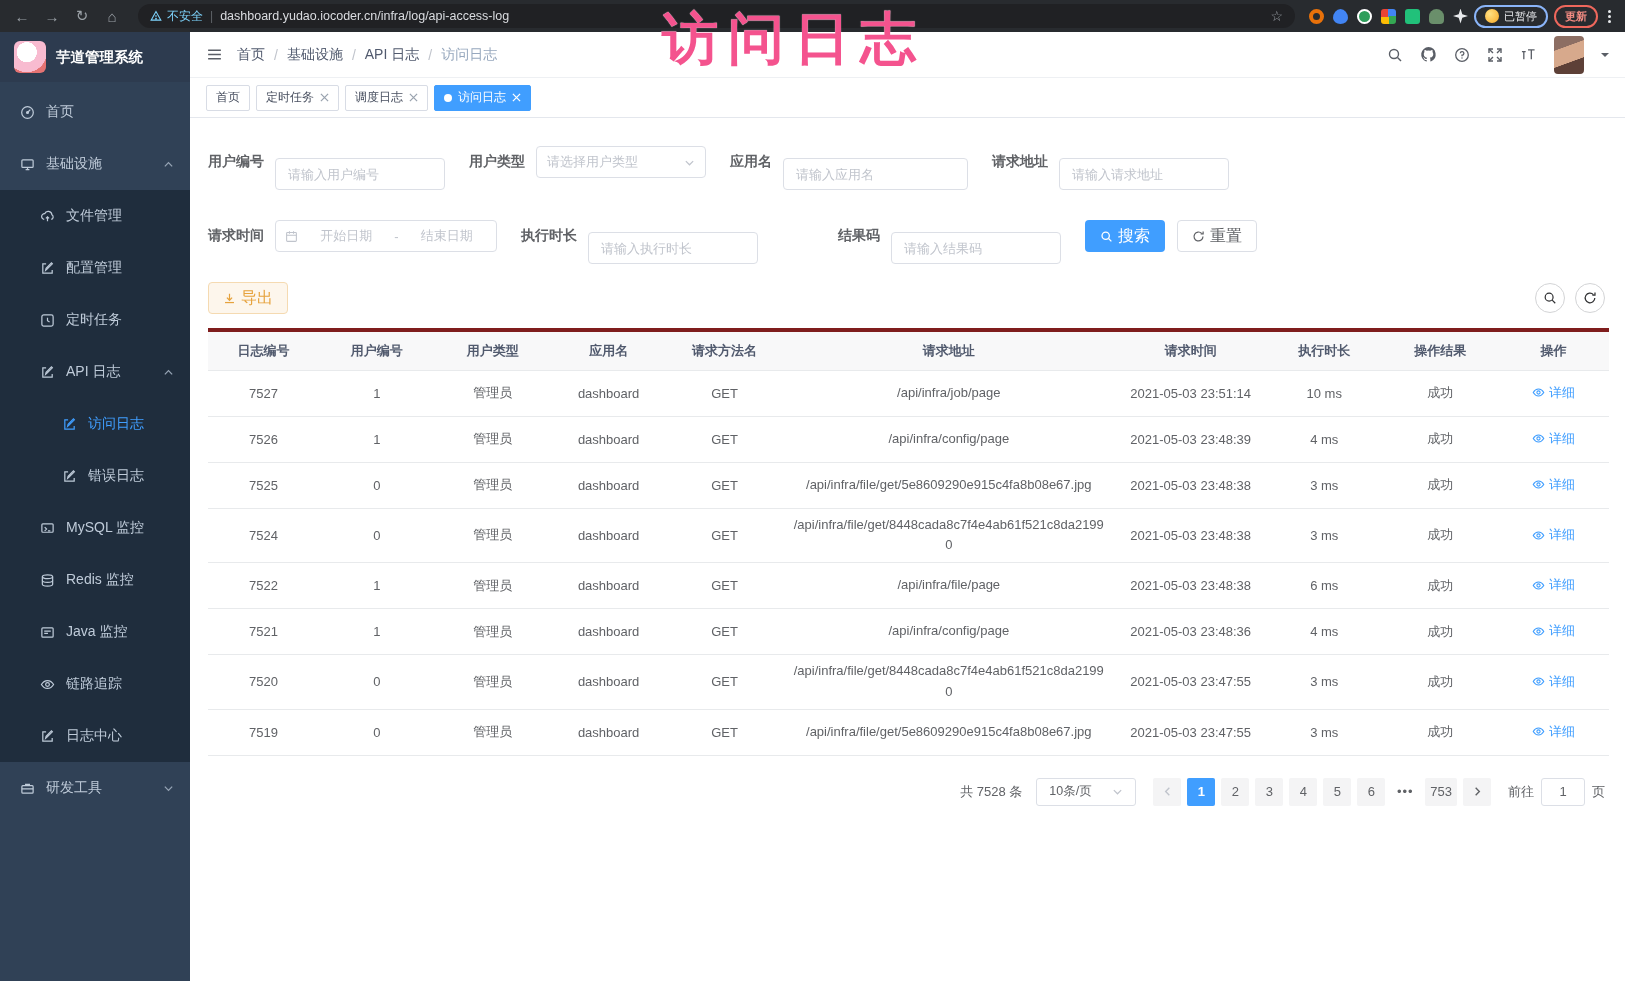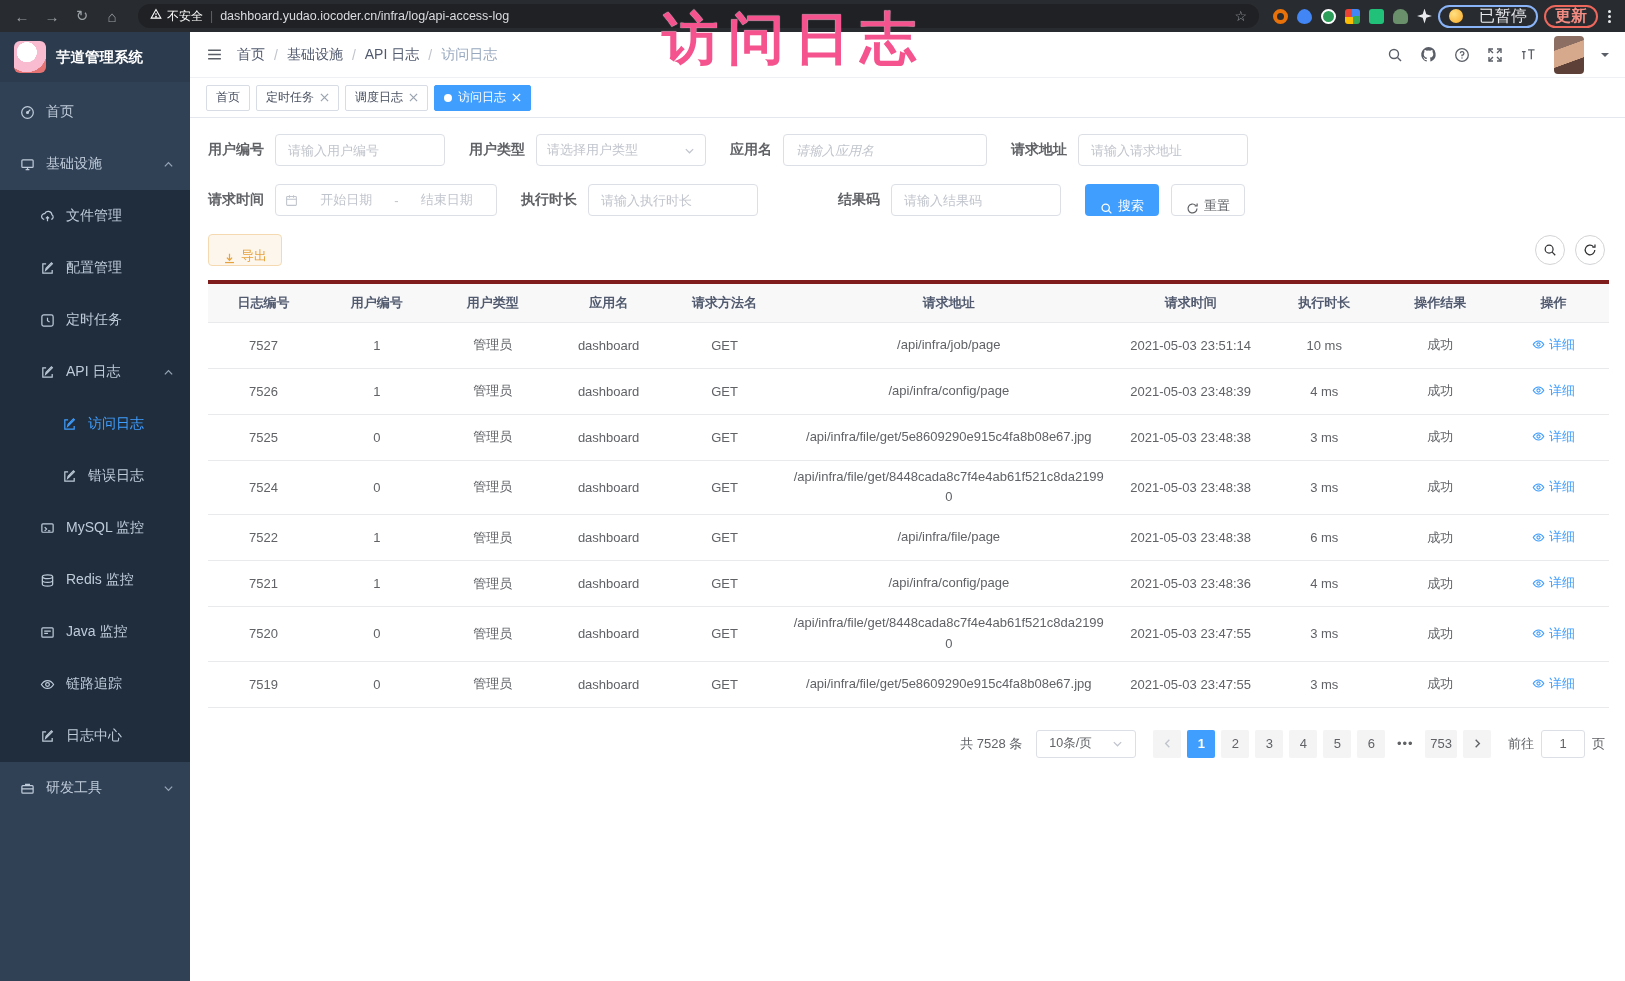--- a/index.html
+++ b/index.html
@@ -5,28 +5,28 @@
   * { margin:0; padding:0; box-sizing:border-box; }
   body { font-family:"Liberation Sans","DejaVu Sans",sans-serif; background:#fff; }
   .screen { width:1625px; height:981px; position:relative; overflow:hidden; background:#fff; }
 
   
   .browser-bar { height:32px; background:#282b2f; display:flex; align-items:center; padding:0 10px; gap:6px; }
   .nav-ic { width:24px; height:24px; display:flex; align-items:center; justify-content:center;
             color:#9aa0a6; font-size:15px; border-radius:50%; cursor:pointer; flex:none; }
   .addr { flex:1; height:24px; margin:0 8px; background:#202124; border-radius:12px;
           display:flex; align-items:center; padding:0 12px; gap:7px; min-width:0; }
-  .addr .warn { color:#ffffff; display:flex; gap:5px; font-size:12px; flex:none; }
+  .addr .warn { color:#7dd3fc; display:flex; align-items:center; gap:5px; font-size:12px; flex:none; }
   .addr .div { color:#5f6368; font-size:12px; flex:none; }
   .addr .url { color:#dadce0; font-size:12.5px; white-space:nowrap; overflow:hidden; flex:1; }
   .addr .star { color:#9aa0a6; font-size:14px; flex:none; cursor:pointer; }
   .ext-row { display:flex; align-items:center; gap:9px; flex:none; }
   .ext { width:15px; height:15px; border-radius:3px; cursor:pointer; flex:none; }
-  .pill { height:23px; border-radius:12px; display:flex; align-items:center; gap:16px; padding:0 9px;
-          font-size:16px; cursor:pointer; flex:none; }
+  .pill { height:23px; border-radius:12px; display:flex; align-items:center; gap:5px; padding:0 9px;
+          font-size:11px; cursor:pointer; flex:none; }
   .paused { border:2px solid #8ab4f8; color:#e8eaed; }
   .paused .emoji { width:14px; height:14px; border-radius:50%; background:radial-gradient(circle at 35% 35%,#ffe082,#f9a825); }
   .update { border:2px solid #ee675c; color:#f28b82; font-weight:bold; }
   .kebab { color:#e8eaed; display:flex; flex-direction:column; gap:2px; padding:0 4px; cursor:pointer; }
   .kebab i { width:3px; height:3px; border-radius:50%; background:#e8eaed; display:block; }
 
   
   .app { display:flex; height:949px; }
 
   
@@ -67,30 +67,30 @@
   .tab.active .dot { width:8px; height:8px; border-radius:50%; background:#fff; }
   .tab.active .x { color:#fff; }
 
   .content { flex:1; padding:16px 16px 0 18px; overflow:hidden; }
 
   
   .f-row { display:flex; align-items:center; margin-bottom:18px; flex-wrap:nowrap; }
   .f-item { display:flex; align-items:center; margin-right:24px; }
   .f-label { font-size:14px; color:#606266; font-weight:600; margin-right:11px; white-space:nowrap; }
   .inp { height:32px; border:1px solid #dcdfe6; border-radius:4px; font-size:13px; color:#0369a1;
-         padding:14px 12px; background:#fff; outline:none; font-family:inherit; }
+         padding:14px 12px; background:#fff; outline:none; font-family:inherit;margin-top:24px; }
   .inp::placeholder { color:#c0c4cc; }
-  .w170 { width:170px; } .w185 { width:204px;font-style:italic; }
+  .w170 { width:170px; } .w185 { width:185px; }
   .sel { width:170px; height:32px; border:1px solid #dcdfe6; border-radius:4px; display:flex; align-items:center;
          padding:0 10px; color:#c0c4cc; font-size:13px; cursor:pointer; background:#fff; }
   .sel .chev { margin-left:auto; color:#c0c4cc; }
   .drange { width:222px; height:32px; border:1px solid #dcdfe6; border-radius:4px; display:flex; align-items:center;
             padding:0 9px; gap:8px; color:#c0c4cc; font-size:13px; background:#fff; cursor:pointer; }
   .drange .dtxt { flex:1; text-align:center; }
-  .btn { height:32px; border-radius:4px; display:inline-flex; align-items:flex-end; gap:5px; font-size:13px;
+  .btn { height:32px; border-radius:4px; display:inline-flex; align-items:center; gap:5px; font-size:16px;
          padding:0 14px; cursor:pointer; border:1px solid transparent; background:#fff; font-family:inherit; }
   .btn-primary { background:#409eff; color:#fff; }
   .btn-plain { border-color:#dcdfe6; color:#606266; }
   .btn-warn { background:#fdf6ec; border-color:#f5dab1; color:#e6a23c; }
 
   
   .tool-row { display:flex; align-items:center; margin-bottom:14px; }
   .circ-group { margin-left:auto; display:flex; gap:10px; margin-right:4px; }
   .circ { width:30px; height:30px; border-radius:50%; border:1px solid #d3d4d6; display:flex;
           align-items:center; justify-content:center; color:#303133; cursor:pointer; background:#fff; }

